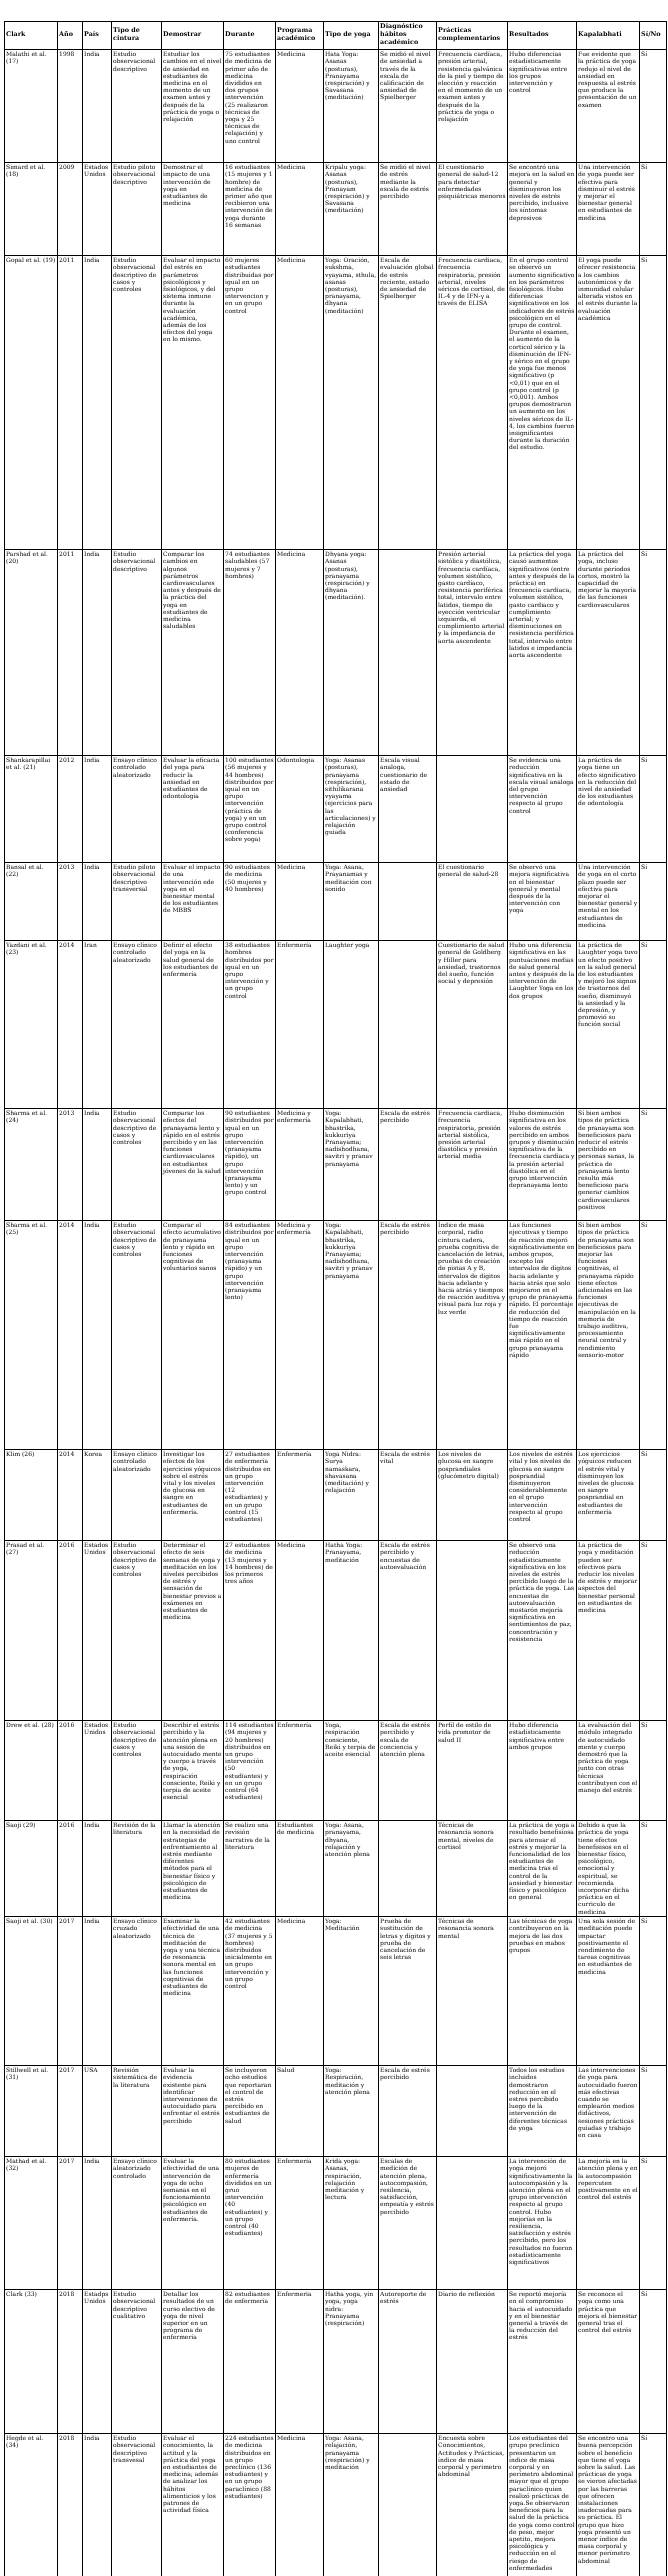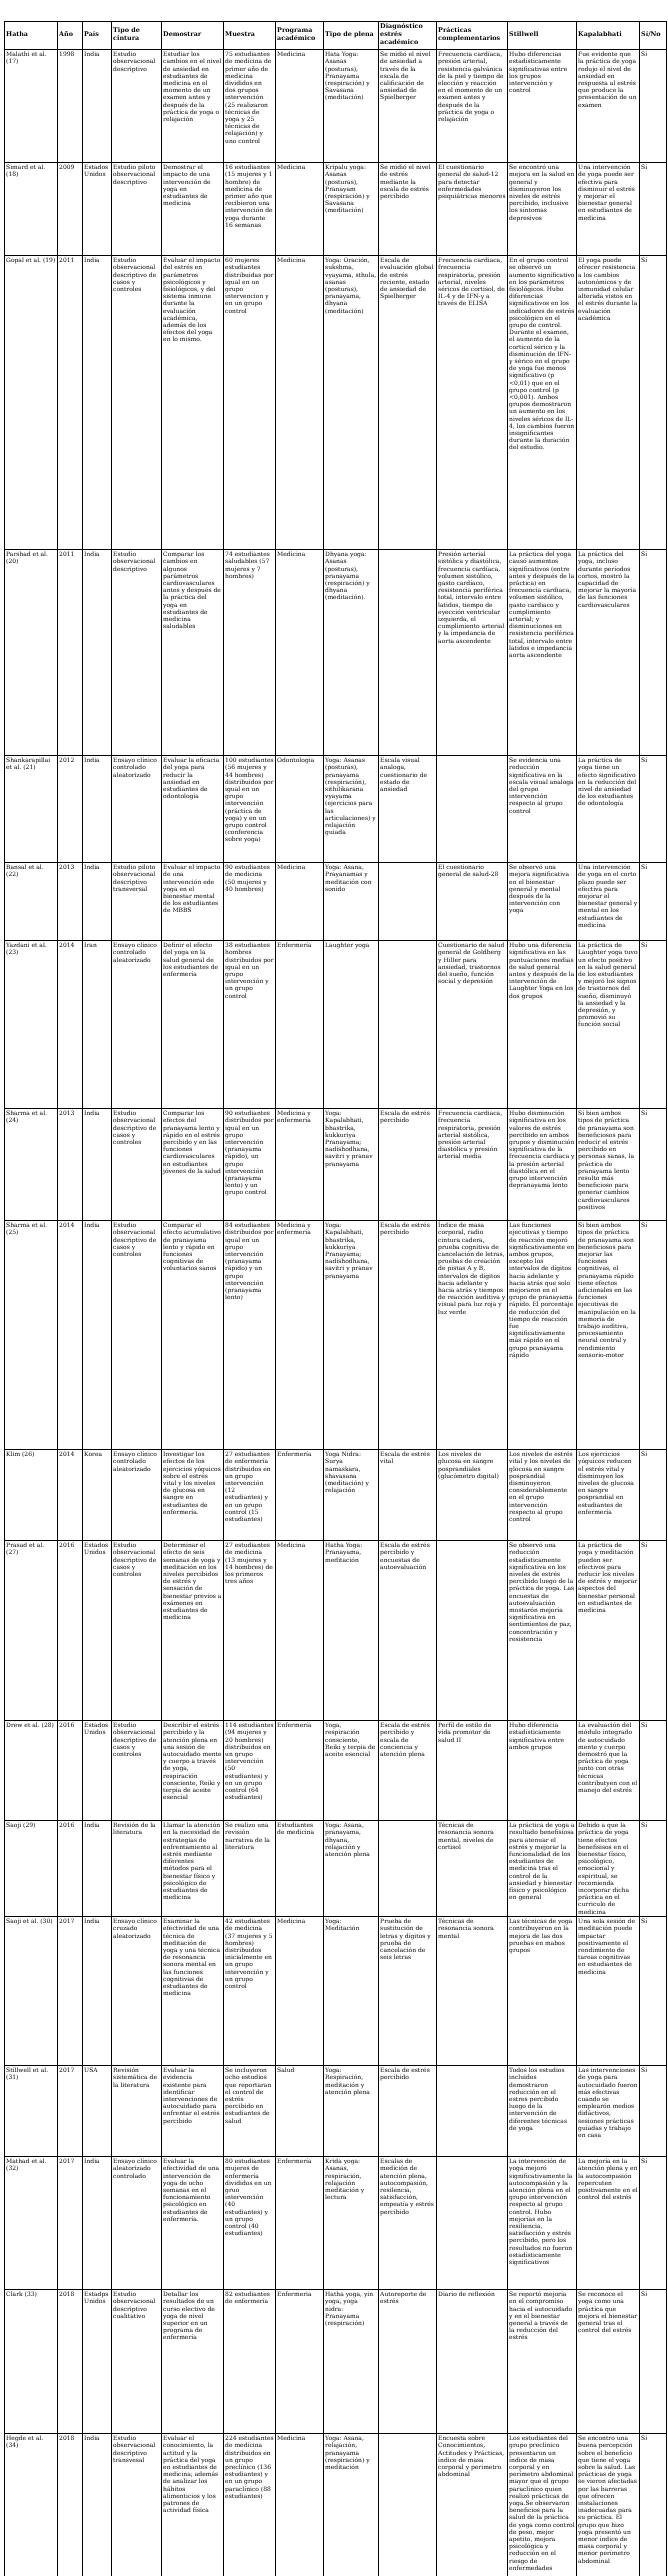--- a/index.html
+++ b/index.html
@@ -26,31 +26,31 @@
         <col style="width: 48px;">
         <col style="width: 55px;">
         <col style="width: 58px;">
         <col style="width: 71px;">
         <col style="width: 69px;">
         <col style="width: 63px;">
         <col style="width: 27px;">
       </colgroup>
     <thead>
       <tr id="header-row" style="height: 28px;">
-          <th>Hatha</th>
+          <th>Clark</th>
           <th>Año</th>
           <th>País</th>
           <th>Tipo de cintura</th>
           <th>Demostrar</th>
-          <th>Muestra</th>
+          <th>Durante</th>
           <th>Programa académico</th>
-          <th>Tipo de plena</th>
-          <th>Diagnóstico estrés académico</th>
+          <th>Tipo de yoga</th>
+          <th>Diagnóstico hábitos académico</th>
           <th>Prácticas complementarios</th>
-          <th>Stillwell</th>
+          <th>Resultados</th>
           <th>Kapalabhati</th>
           <th>Sí/No</th>
         </tr>
     </thead>
     <tbody id="table-body">
         <tr style="height: 113px;">
           <td>Malathi et al. (17)</td>
           <td>1998</td>
           <td>India</td>
           <td>Estudio observacional descriptivo</td>

